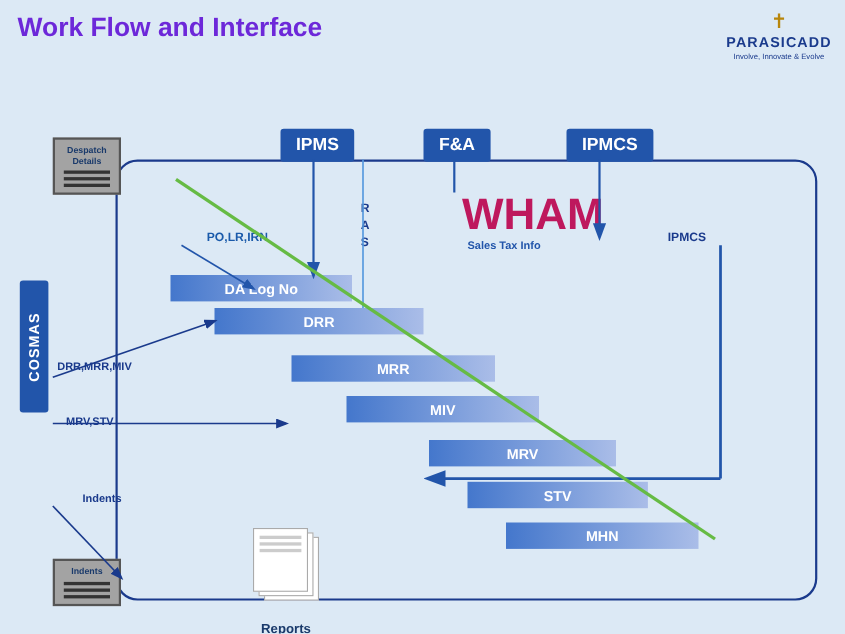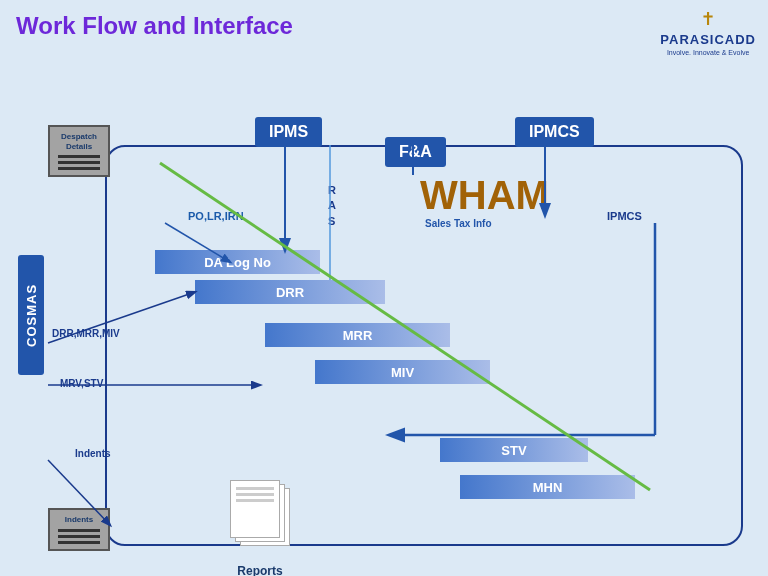--- a/index.html
+++ b/index.html
@@ -116,21 +116,21 @@
       padding: 6px 14px;
       border-radius: 3px;
       text-align: center;
     }
 
     
     .wham-text {
       position: absolute;
       font-size: 40px;
       font-weight: bold;
-      color: #a16207;
+      color: #be185d;
     }
     .wham-sub {
       position: absolute;
       font-size: 10px;
       color: #2255aa;
       font-weight: bold;
     }
 
     
     .process-bar {
@@ -200,38 +200,39 @@
   <div class="doc-icon" style="left:38px; top:453px; width:62px; padding:5px;">
     <div class="doc-icon-title">Indents</div>
     <div class="doc-lines">
       <div class="doc-line"></div>
       <div class="doc-line"></div>
       <div class="doc-line"></div>
     </div>
   </div>
 
   <div class="system-box" style="left:245px; top:62px;">IPMS</div>
-  <div class="system-box" style="left:375px; top:62px;margin-top:20px;">F&amp;A</div>
+  <div class="system-box" style="left:375px; top:62px;">F&amp;A</div>
   <div class="system-box" style="left:505px; top:62px;">IPMCS</div>
 
   <div class="wham-text" style="left:410px; top:118px;">WHAM</div>
   <div class="wham-sub" style="left:415px; top:163px;">Sales Tax Info</div>
 
   <div class="label-text" style="left:178px; top:155px; color:#1a5aaa;">PO,LR,IRN</div>
   <div class="label-text" style="left:318px; top:128px; line-height:1.4; letter-spacing:0px;">R<br>A<br>S</div>
   <div class="label-text" style="left:597px; top:155px;">IPMCS</div>
   <div class="label-text" style="left:42px; top:273px; font-size:10px;">DRR,MRR,MIV</div>
   <div class="label-text" style="left:50px; top:323px; font-size:10px;">MRV,STV</div>
   <div class="label-text" style="left:65px; top:393px; font-size:10px;">Indents</div>
 
   <div class="process-bar" style="left:145px; top:195px; width:165px;">DA Log No</div>
   <div class="process-bar" style="left:255px; top:268px; width:185px;">MRR</div>
   <div class="process-bar" style="left:185px; top:225px; width:190px;">DRR</div>
   <div class="process-bar" style="left:305px; top:305px; width:175px;">MIV</div>
-  <div class="process-bar" style="left:430px; top:383px; width:148px;">STV</div>
+  <div class="process-bar" style="left:380px; top:345px; width:170px;">MRV</div>
+  <div class="process-bar" style="left:415px; top:383px; width:164px;">STV</div>
   <div class="process-bar" style="left:450px; top:420px; width:175px;">MHN</div>
 
   <div style="position:absolute; left:220px; top:425px; width:85px; height:80px;">
     <div style="position:absolute; left:10px; top:8px; width:50px; height:58px; background:white; border:1.5px solid #aaa;">
       <div style="padding:6px 5px;">
         <div style="height:3px;background:#ccc;margin-bottom:3px;"></div>
         <div style="height:3px;background:#ccc;margin-bottom:3px;"></div>
         <div style="height:3px;background:#ccc;margin-bottom:3px;"></div>
       </div>
     </div>

